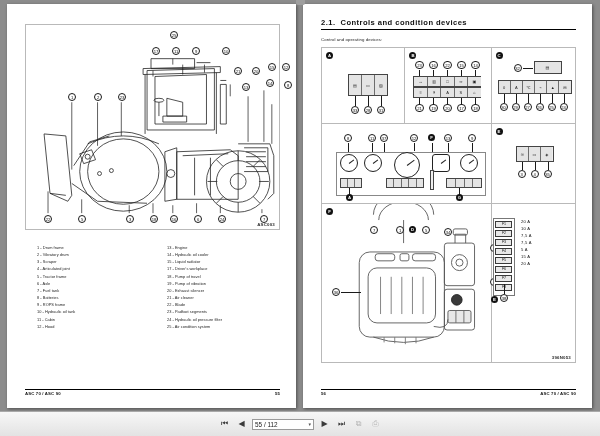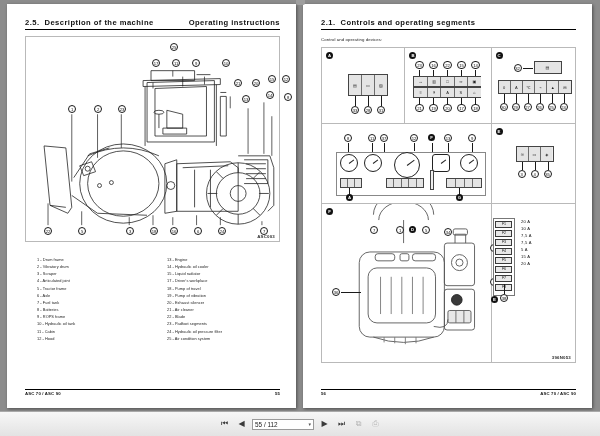--- a/index.html
+++ b/index.html
@@ -283,27 +283,20 @@
 </head>
 <body>
 
 <div id="app">
 
   <div id="viewer">
 
     <div class="page" id="page-left">
       <div class="pg-inner">
 
-        <div class="sec-head">
-          <div class="sec-head-left">
-            <span class="num">2.5.</span>
-            <span>Description of the machine</span>
-          </div>
-          <span>Operating  instructions</span>
-        </div>
 
         <div class="fig-frame" id="fig-machine">
           <svg width="100%" height="100%" viewBox="0 0 255 206" preserveAspectRatio="xMidYMid meet">
             <g fill="none" stroke="#222" stroke-width="0.8" stroke-linejoin="round">
 
               <path d="M18 110 L24 170 L42 178 L46 172 L40 112 Z"></path>
               <path d="M24 170 L40 172"></path>
 
               <ellipse cx="98" cy="148" rx="44" ry="40"></ellipse>
               <ellipse cx="98" cy="148" rx="36" ry="33"></ellipse>
@@ -441,21 +434,21 @@
         <span>55</span>
       </div>
     </div>
 
     <div class="page" id="page-right">
       <div class="pg-inner">
 
         <div class="sec-head">
           <div class="sec-head-left">
             <span class="num">2.1.</span>
-            <span>Controls and operating segments</span>
+            <span>Controls and condition devices</span>
           </div>
         </div>
 
         <div class="sec-sub">Control and operating devices:</div>
 
         <div id="ctrl-wrap">
 
           <div class="prow">
 
             <div class="pcell" style="width:33%; height:76px">

